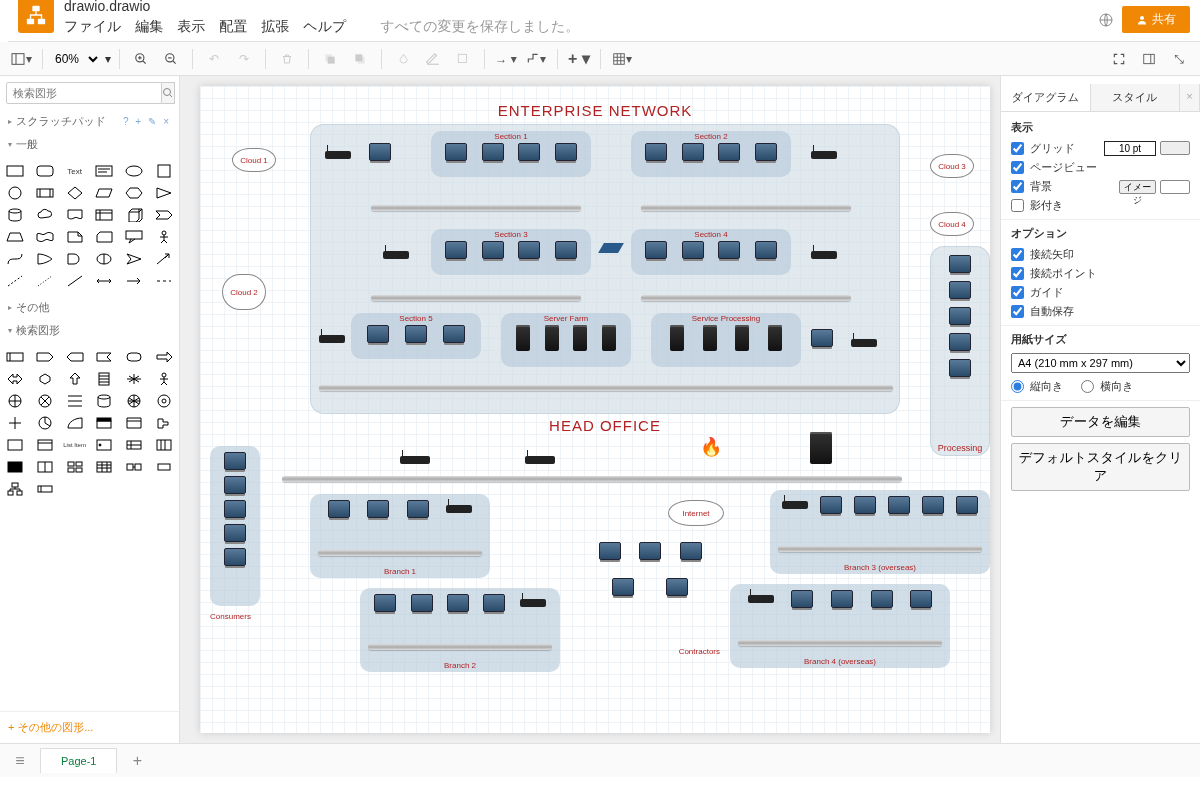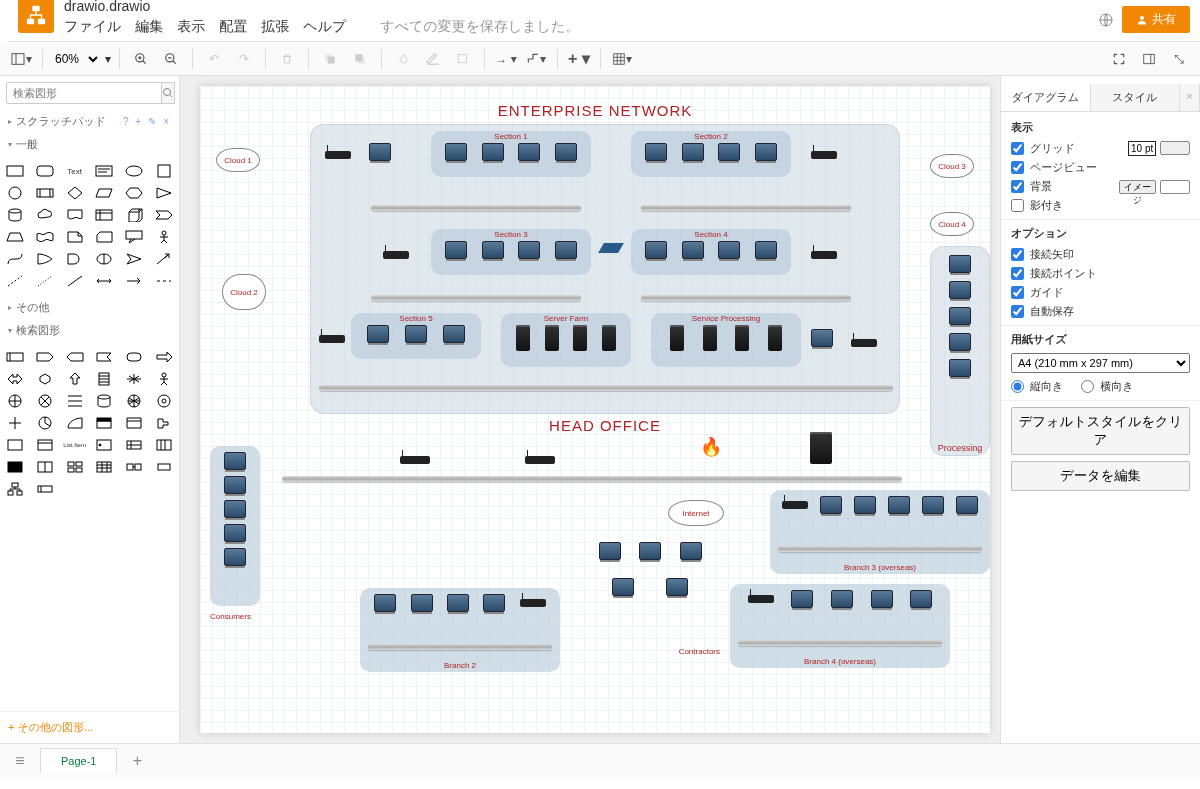--- a/index.html
+++ b/index.html
@@ -55,21 +55,21 @@
 .fire { color:#f60; font-size:18px; position:absolute;}
 .sidebar-right { width: 200px; border-left: 1px solid #e0e0e0; background: #fff; overflow-y: auto; font-size: 11px; }
 .tabs { display: flex; border-bottom: 1px solid #ddd; }
 .tabs .tab { flex: 1; text-align: center; padding: 6px 4px; cursor: pointer; border-right: 1px solid #ddd; background: #f5f5f5; margin-top: 8px;}
 .tabs .tab.active { background: #fff; font-weight: 500; }
 .tabs .tab.close { flex: 0 0 20px; color: #aaa; }
 .panel { padding: 8px 10px; }
 .panel h4 { font-size: 11px; font-weight: bold; margin-bottom: 6px; }
 .opt { display: flex; align-items: center; gap: 6px; margin: 4px 0; }
 .opt input[type=checkbox], .opt input[type=radio] { accent-color: #2b7de1; }
-.mini-input { width: 28px; border: 1px solid #222; padding: 1px 2px; font-size: 10px; text-align: right; }
+.mini-input { width: 52px; border: 1px solid #222; padding: 1px 2px; font-size: 10px; text-align: center; }
 .pill { width: 30px; height: 14px; border: 1px solid #888; background: #eee; border-radius: 2px; cursor: pointer; }
 .panel select { width: 100%; font-size: 11px; padding: 2px; }
 .panel .btn { display:block; width:100%; padding:5px; border:1px solid #bbb; background:#f5f5f5; margin-top:6px; cursor:pointer; border-radius:2px; text-align:center; }
 .tabs-bottom { height: 34px; border-top: 1px solid #e0e0e0; background: #fafafa; display: flex; align-items: center; padding: 0 8px; gap: 8px; }
 .page-tab { padding: 6px 20px; background: #fff; border: 1px solid #ddd; border-bottom: none; color: #0a7d3e; font-weight: 500; font-size: 11px; cursor: pointer; }
 .add-tab { width: 24px; height: 24px; display: flex; align-items: center; justify-content: center; color: #888; cursor: pointer; font-size: 16px; }
 hr.pdiv { border:none; border-top:1px solid #eee; margin:6px -10px; }
 </style>
 </head>
 <body>
@@ -714,21 +714,21 @@
           <span class="dev monitor" style="position:absolute;left:58px;top:18px;"></span>
           <span class="dev router" style="position:absolute;left:500px;top:26px;"></span>
           <span class="dev router" style="position:absolute;left:72px;top:126px;"></span>
           <span class="dev router" style="position:absolute;left:500px;top:126px;"></span>
           <span style="position:absolute;left:290px;top:118px;width:20px;height:10px;background:#2a5a8a;transform:skewX(-30deg);"></span>
           <span class="dev router" style="position:absolute;left:8px;top:210px;"></span>
           <span class="dev monitor" style="position:absolute;left:500px;top:204px;"></span>
           <span class="dev router" style="position:absolute;left:540px;top:214px;"></span>
         </div>
 
-        <div class="cloud" style="left:6px;top:52px;width:44px;height:24px;">
+        <div class="cloud" style="left:22px;top:52px;width:44px;height:24px;">
             <span>Cloud 1</span>
           </div>
         <div class="cloud" style="left:12px;top:178px;width:44px;height:36px;">
             <span>Cloud 2</span>
           </div>
         <div class="cloud" style="left:720px;top:58px;width:44px;height:24px;">
             <span>Cloud 3</span>
           </div>
         <div class="cloud" style="left:720px;top:116px;width:44px;height:24px;">
             <span>Cloud 4</span>
@@ -765,20 +765,30 @@
         <span class="dev router" style="position:absolute;left:190px;top:360px;width:30px;"></span>
         <span class="dev router" style="position:absolute;left:315px;top:360px;width:30px;"></span>
         <span class="fire" style="left:490px;top:340px;">🔥</span>
         <span class="dev server" style="position:absolute;left:600px;top:336px;width:22px;height:32px;"></span>
         <div class="pipe" style="left:72px;top:380px;width:620px;"></div>
 
         <div class="cloud" style="left:458px;top:404px;width:56px;height:26px;">
             <span>Internet</span>
           </div>
 
+        <div class="sub" style="left:100px;top:398px;width:180px;height:84px;">
+          <div class="row-icons" style="padding-top:6px;">
+              <span class="dev monitor"></span>
+              <span class="dev monitor"></span>
+              <span class="dev monitor"></span>
+              <span class="dev router"></span>
+            </div>
+          <div class="pipe" style="left:8px;top:56px;width:164px;position:absolute;"></div>
+          <div class="slbl" style="position:absolute;bottom:2px;left:0;right:0;">Branch 1</div>
+        </div>
         <div class="sub" style="left:150px;top:492px;width:200px;height:84px;">
           <div class="row-icons" style="padding-top:6px;">
               <span class="dev monitor"></span>
               <span class="dev monitor"></span>
               <span class="dev monitor"></span>
               <span class="dev monitor"></span>
               <span class="dev router"></span>
             </div>
           <div class="pipe" style="left:8px;top:56px;width:184px;position:absolute;"></div>
           <div class="slbl" style="position:absolute;bottom:2px;left:0;right:0;">Branch 2</div>
@@ -876,22 +886,22 @@
       <hr class="pdiv">
       <h4>用紙サイズ</h4>
       <select><option>A4 (210 mm x 297 mm)</option></select>
       <div class="opt" style="margin-top:6px;">
           <input type="radio" name="orient" checked="" style="">
           <span>縦向き</span>
         <input type="radio" name="orient" style="margin-left: 12px;">
           <span>横向き</span>
         </div>
       <hr class="pdiv">
+      <button class="btn">データを編集</button>
       <button class="btn">デフォルトスタイルをクリア</button>
-      <button class="btn">データを編集</button>
     </div>
   </div>
 </div>
 
 <div class="tabs-bottom">
   <div class="add-tab">≡</div>
   <div class="page-tab">Page-1</div>
   <div class="add-tab">+</div>
 </div>
 

